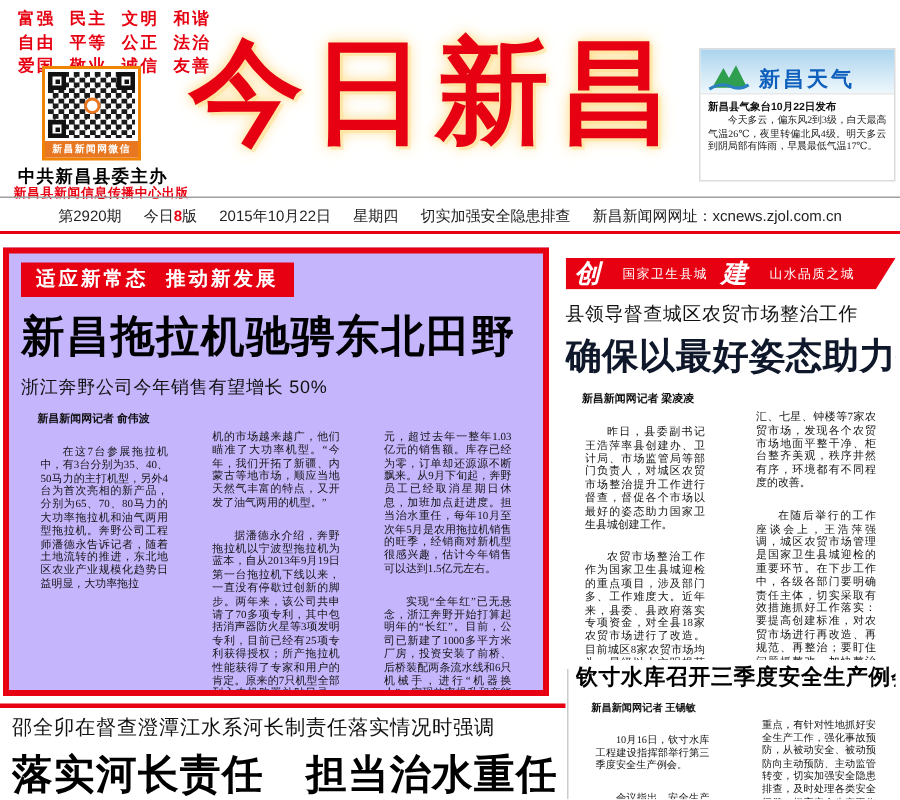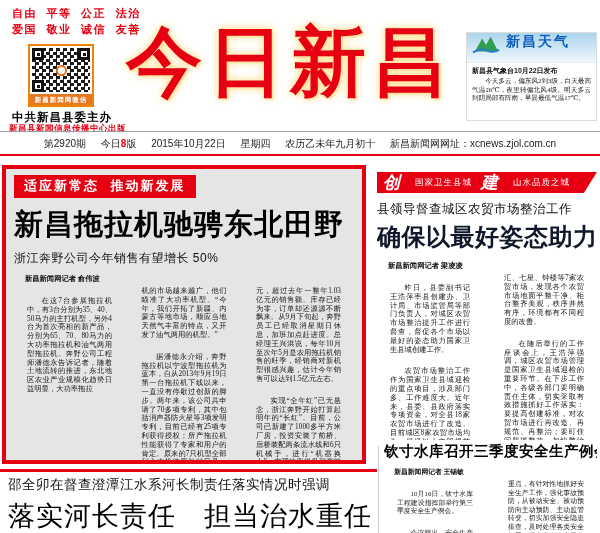--- a/index.html
+++ b/index.html
@@ -25,37 +25,37 @@
 
   
   .paper-title{position:absolute;left:112px;top:6px;width:356px;height:112px;text-align:center;
         font-size:76px;line-height:112px;font-weight:900;color:#e60012;letter-spacing:6px;white-space:nowrap;
         text-shadow:0 0 3px #ffe9b0,0 0 10px #ffd87e,2px 2px 0 #ffefc2;}
 
   
   .weather{position:absolute;left:466px;top:32px;width:131px;height:89px;border:1px solid #dcdcdc;
            box-sizing:border-box;background:#fff;}
   .weather-head{height:29px;background:linear-gradient(180deg,#abd4ee,#eef7fc);
-                display:flex;align-items:flex-start;padding:0 5px;border-bottom:1px solid #e8e8e8;}
+                display:flex;align-items:flex-end;padding:0 5px;border-bottom:1px solid #e8e8e8;}
   .weather-title{color:#0f5fbd;font-weight:900;font-size:14px;letter-spacing:2px;margin-left:6px;white-space:nowrap;}
   .weather-body{padding:3px 5px 0 5px;}
   .weather-release{font-size:7px;font-weight:800;color:#111;margin-bottom:1px;}
   .weather-forecast{font-size:6.6px;line-height:8.6px;color:#222;text-indent:2em;text-align:justify;
                     font-family:"Liberation Serif","DejaVu Serif",serif;}
 
   
   .rule-gray{position:absolute;left:0;top:131px;width:600px;height:1px;background:#9f9f9f;}
   .infoline{position:absolute;left:0;top:137px;width:600px;text-align:center;font-size:10px;color:#222;white-space:nowrap;}
   .infoline span.part{margin:0 6px;}
   .red-num{color:#e60012;font-weight:700;}
   .rule-red{position:absolute;left:0;top:154px;width:600px;height:2px;background:#e60012;}
 
   
   .lead-box{position:absolute;left:2px;top:165px;width:364px;height:299px;border:4px solid #e60012;
-            box-sizing:border-box;padding:6px 8px;overflow:hidden;background:#e5e5e5;}
+            box-sizing:border-box;padding:6px 8px;overflow:hidden;background:#c4b5fd;}
   .eyebrow{display:inline-block;background:#e60012;color:#fff;font-weight:800;font-size:13px;
            padding:2px 10px 3px;letter-spacing:2px;word-spacing:6px;}
   .lead-headline{margin:7px 0 0;font-size:29px;font-weight:900;color:#000;letter-spacing:1px;white-space:nowrap;}
   .lead-subhead{margin-top:5px;font-size:12px;color:#111;letter-spacing:0.5px;}
   .cols{display:flex;justify-content:space-between;margin-top:7px;}
   .col p{margin:13px;font-size:7.3px;line-height:8.8px;text-align:justify;text-indent:2em;color:#141414;
          font-family:"Liberation Serif","DejaVu Serif",serif;}
   .col p.cont{text-indent:0;}
   .byline{font-size:7.3px;font-weight:800;text-indent:1.5em;margin-bottom:9px;color:#111;
           font-family:"Liberation Serif","DejaVu Serif",serif;}
@@ -71,37 +71,38 @@
   .kicker{font-size:12.5px;color:#111;letter-spacing:0.5px;}
   .creation .kicker{margin-top:8px;}
   .creation h2{margin:3px 0 0;font-size:24px;font-weight:900;color:#0f172a;white-space:nowrap;letter-spacing:0.5px;}
   .cols-2 .col{width:106px;}
   .creation .cols{margin-top:8px;}
 
   
   .red-divider{position:absolute;left:0;top:469px;width:377px;height:3px;background:#e60012;}
   .river{position:absolute;left:8px;top:476px;width:366px;}
   .river .kicker{font-size:13.5px;}
-  .river-headline{margin:4px 0 4px;font-size:27px;font-weight:400;letter-spacing:1px;white-space:nowrap;color:#000;}
+  .river-headline{margin:4px 0 4px;font-size:27px;font-weight:700;letter-spacing:1px;white-space:nowrap;color:#000;}
 
   
   .vrule{position:absolute;left:378px;top:446px;width:1px;height:87px;background:#ccc;}
   .reservoir{position:absolute;left:384px;top:442px;width:213px;height:91px;overflow:hidden;}
   .reservoir h3{margin:0;font-size:14.5px;font-weight:900;white-space:nowrap;letter-spacing:0.5px;color:#000;}
   .reservoir .cols{margin-top:6px;}
   .reservoir .col{width:102px;}
   .reservoir .col p{font-size:6.8px;line-height:8.6px;}
   .reservoir .byline{font-size:6.8px;margin-bottom:10px;}
 </style>
 </head>
 <body>
 
 <div class="page">
 
   <div class="values">
+    <div>富强 民主 文明 和谐</div>
     <div>自由 平等 公正 法治</div>
     <div>爱国 敬业 诚信 友善</div>
   </div>
 
   <div class="qr">
     <div class="qr-pattern">
       <div class="qr-f tl"></div>
       <div class="qr-f tr"></div>
       <div class="qr-f bl"></div>
       <div class="qr-c"></div>
@@ -127,40 +128,40 @@
       <div class="weather-forecast">今天多云，偏东风2到3级，白天最高气温26℃，夜里转偏北风4级。明天多云到阴局部有阵雨，早晨最低气温17℃。</div>
     </div>
   </div>
 
   <div class="rule-gray"></div>
   <div class="infoline">
     <span class="part">第2920期</span>
     <span class="part"><span>今日</span><span class="red-num">8</span><span>版</span></span>
     <span class="part">2015年10月22日</span>
     <span class="part">星期四</span>
-    <span class="part">农历乙未年九月初十</span>
+    <span class="part">切实加强安全隐患排查</span>
     <span class="part">新昌新闻网网址：xcnews.zjol.com.cn</span>
   </div>
   <div class="rule-red"></div>
 
   <div class="lead-box">
     <div class="eyebrow">适应新常态 推动新发展</div>
     <h1 class="lead-headline">新昌拖拉机驰骋东北田野</h1>
     <div class="lead-subhead">浙江奔野公司今年销售有望增长 50%</div>
     <div class="cols cols-3">
       <div class="col">
         <div class="byline">新昌新闻网记者 俞伟波</div>
         <p>在这7台参展拖拉机中，有3台分别为35、40、50马力的主打机型，另外4台为首次亮相的新产品，分别为65、70、80马力的大功率拖拉机和油气两用型拖拉机。奔野公司工程师潘德永告诉记者，随着土地流转的推进，东北地区农业产业规模化趋势日益明显，大功率拖拉</p>
       </div>
       <div class="col">
         <p class="cont">机的市场越来越广，他们瞄准了大功率机型。“今年，我们开拓了新疆、内蒙古等地市场，顺应当地天然气丰富的特点，又开发了油气两用的机型。”</p>
         <p>据潘德永介绍，奔野拖拉机以宁波型拖拉机为蓝本，自从2013年9月19日第一台拖拉机下线以来，一直没有停歇过创新的脚步。两年来，该公司共申请了70多项专利，其中包括消声器防火星等3项发明专利，目前已经有25项专利获得授权；所产拖拉机性能获得了专家和用户的肯定。原来的7只机型全部列入农机购置补贴目录，今年新开发的4只机型也已申报列入目录。至目前，浙江奔野已销售各类拖拉机2837台，销售额达到1.1亿</p>
       </div>
       <div class="col">
-        <p class="cont">元，超过去年一整年1.03亿元的销售额。库存已经为零，订单却还源源不断飘来。从9月下旬起，奔野员工已经取消星期日休息，加班加点赶进度。总经理王兴洪说，每年10月至次年5月是农用拖拉机销售的旺季，经销商对新机型很感兴趣，估计今年销售可以达到1.5亿元左右。</p>
+        <p class="cont">元，超过去年一整年1.03亿元的销售额。库存已经为零，订单却还源源不断飘来。从9月下旬起，奔野员工已经取消星期日休息，加班加点赶进度。担当治水重任，每年10月至次年5月是农用拖拉机销售的旺季，经销商对新机型很感兴趣，估计今年销售可以达到1.5亿元左右。</p>
         <p>实现“全年红”已无悬念，浙江奔野开始打算起明年的“长红”。目前，公司已新建了1000多平方米厂房，投资安装了前桥、后桥装配两条流水线和6只机械手，进行“机器换人”，实现效率提升和产能扩张，并着手研发90至120马力的智能化、舒适型拖拉机新产品，为未来发展奠定基础。</p>
       </div>
     </div>
   </div>
 
   <div class="creation">
     <div class="ribbon">
       <span class="script">创</span>
       <span class="btext">国家卫生县城</span>
       <span class="script">建</span>

